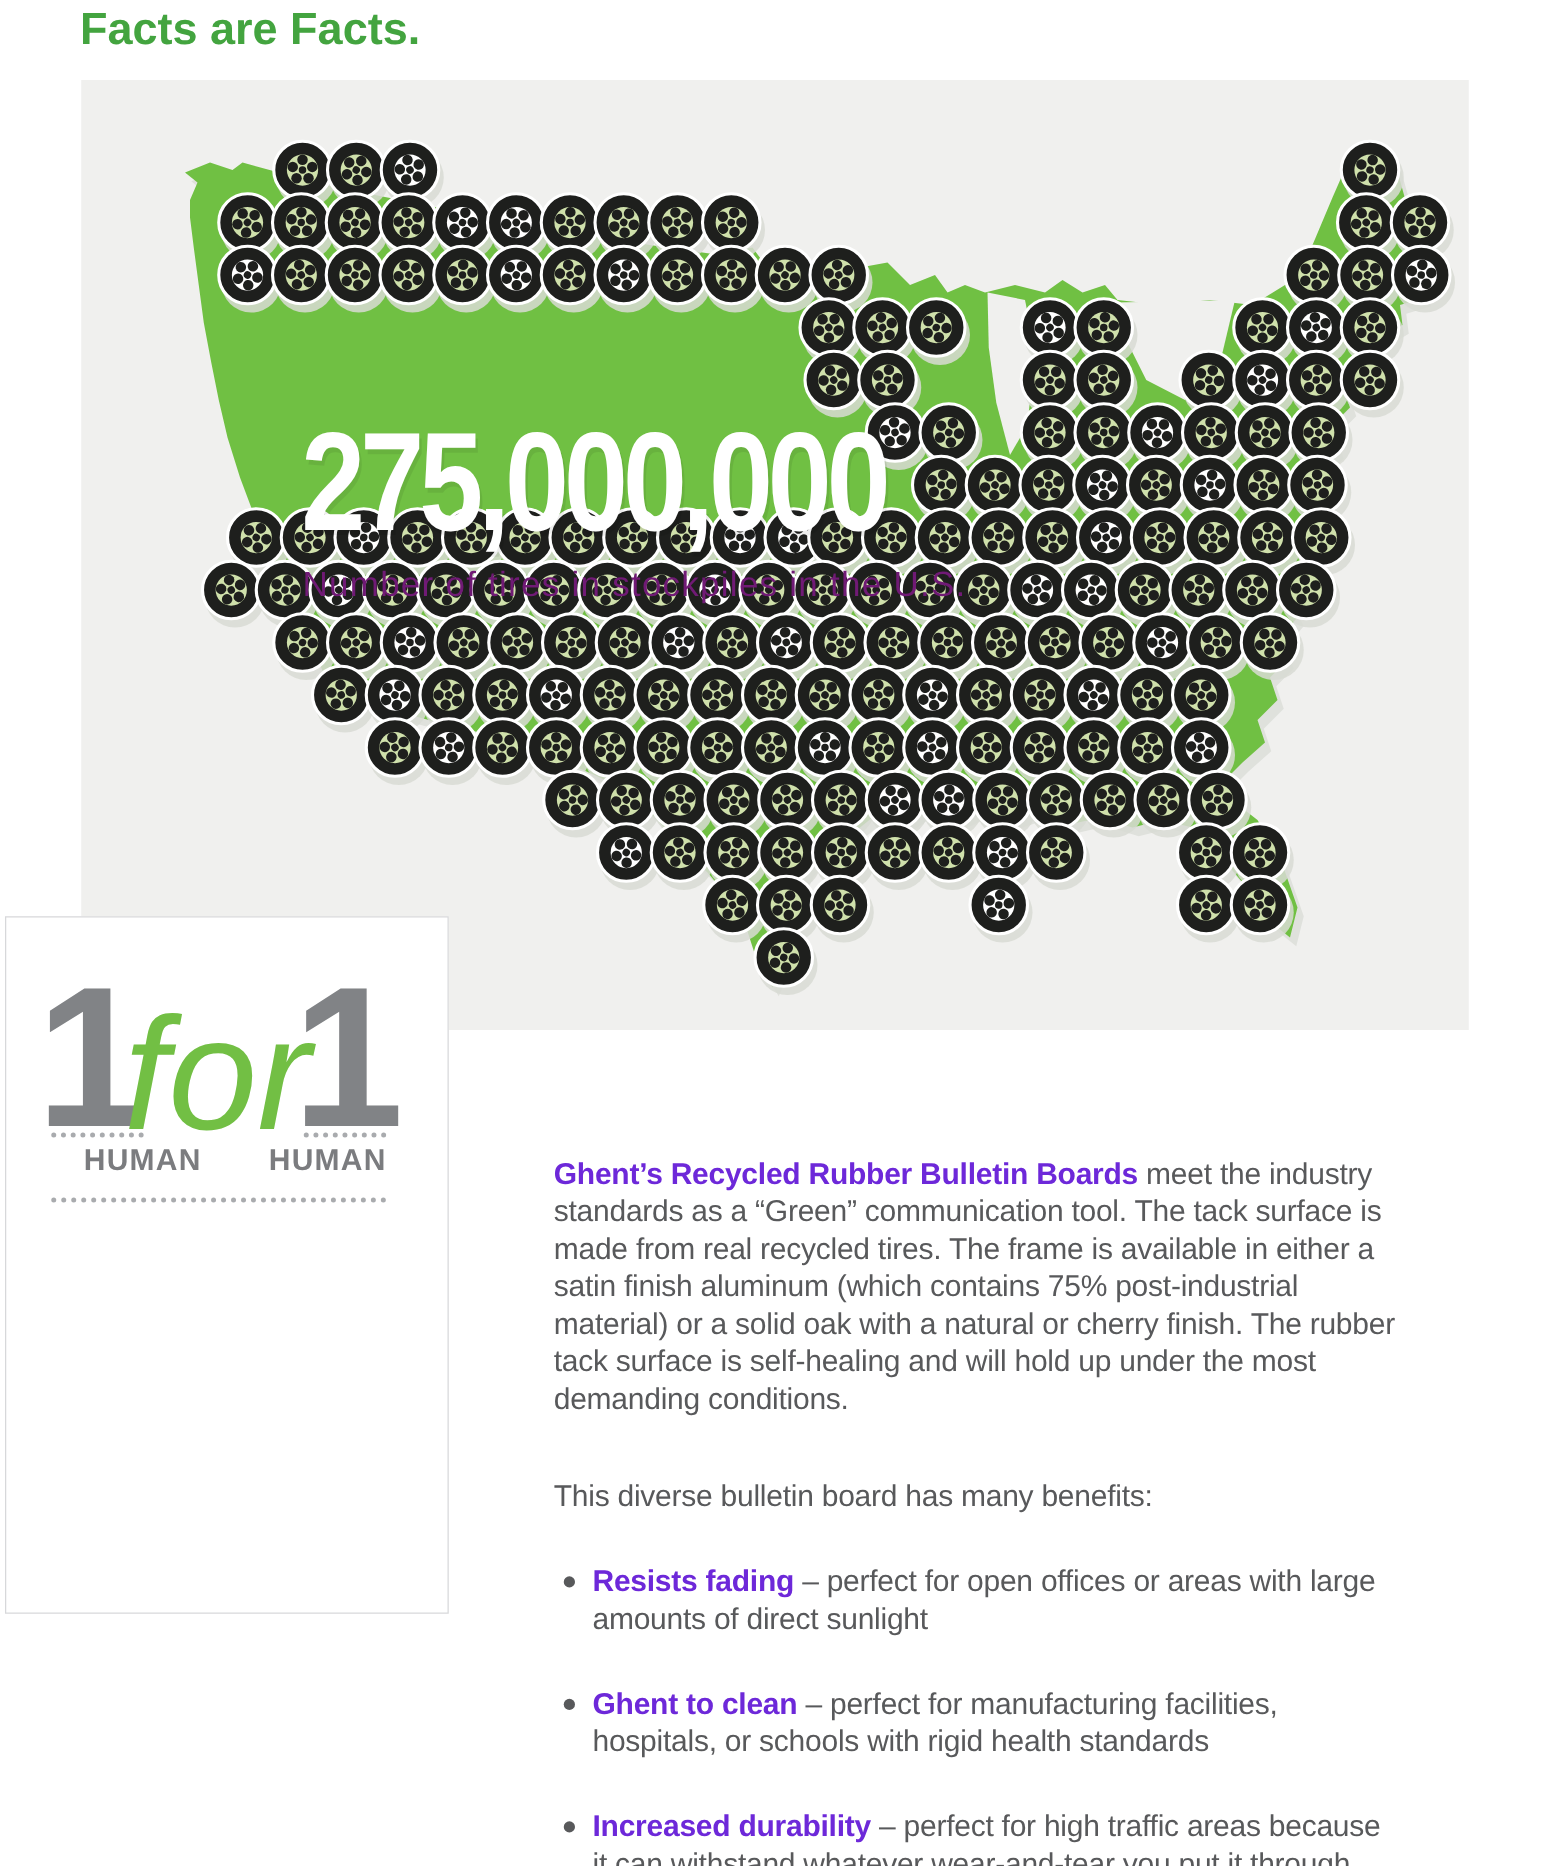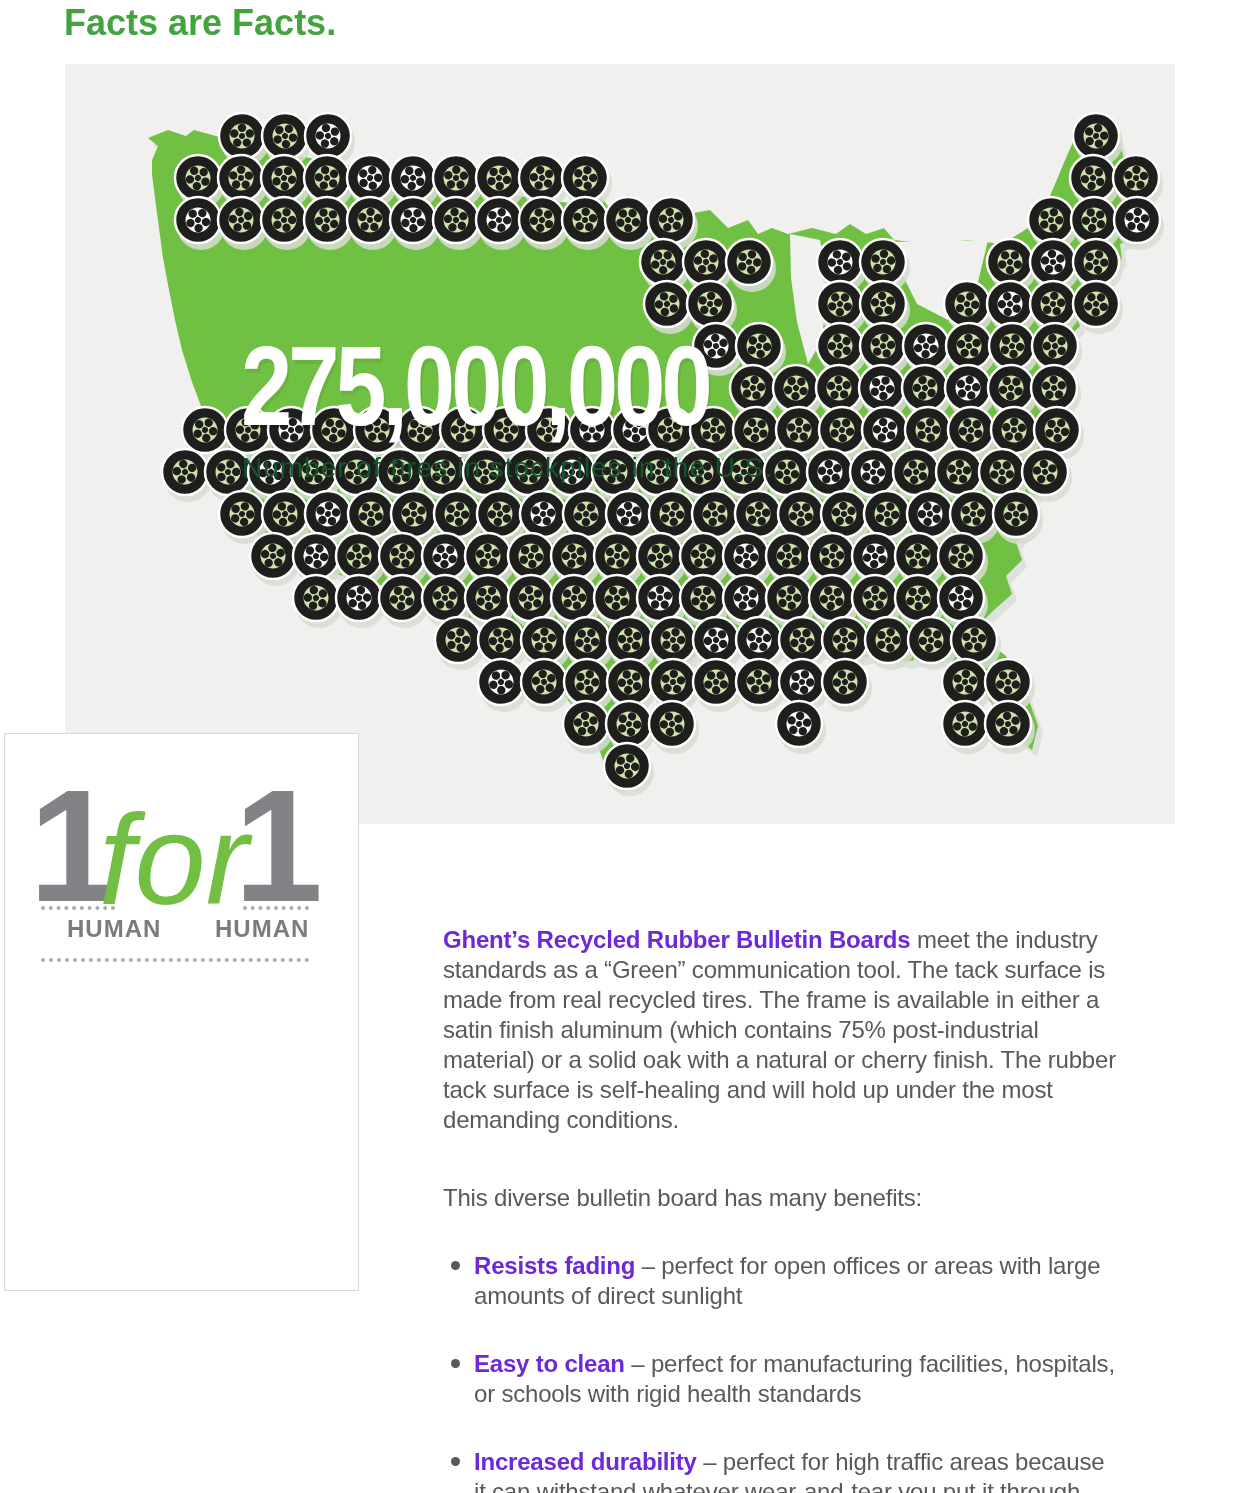--- a/index.html
+++ b/index.html
@@ -5,21 +5,21 @@
   html,body{margin:0;padding:0;background:#ffffff;}
   .page{position:relative;width:1239px;height:1493px;background:#ffffff;overflow:hidden;
         font-family:"Liberation Sans",sans-serif;padding-left:16px;}
   .page-title{position:absolute;left:64px;top:2px;font-size:36px;font-weight:bold;
               color:#43a43f;letter-spacing:0;}
   .map-panel{position:absolute;left:65px;top:64px;width:1110px;height:760px;background:#f0f0ee;}
   .map-svg{position:absolute;left:0;top:0;}
   .stat-number{position:absolute;left:176px;top:266px;font-size:92px;font-weight:bold;color:#ffffff;
                letter-spacing:-4px;transform:scaleY(1.22);transform-origin:top left;line-height:1;
                text-shadow:2px 3px 0 rgba(0,0,0,0.07);}
-  .stat-caption{position:absolute;left:177px;top:388px;font-size:28px;color:#14532d;letter-spacing:1px;}
+  .stat-caption{position:absolute;left:177px;top:388px;font-size:28px;color:#701a75;letter-spacing:1px;}
 
   .fact-card{position:absolute;left:4px;top:733px;width:353px;height:556px;background:#ffffff;
              border:1px solid #d7d8da;z-index:5;}
   .one{position:absolute;font-size:160px;font-weight:bold;color:#818386;line-height:1;}
   .one-left{left:24px;top:32px;}
   .one-right{left:229px;top:32px;}
   .for-word{position:absolute;left:94px;top:62px;font-size:128px;font-style:italic;font-weight:normal;
             color:#72bf44;line-height:1;font-family:Liberation Sans, sans-serif;}
   .dots{position:absolute;height:0;border-top:4px dotted #a9abae;}
   .dots-1l{left:36px;top:172px;width:74px;}
@@ -2525,21 +2525,21 @@
   <div class="article">
     <p class="lead"><strong>Ghent’s Recycled Rubber Bulletin Boards</strong><span> meet the industry standards as a “Green” communication tool. The tack surface is made from real recycled tires. The frame is available in either a satin finish aluminum (which contains 75% post-industrial material) or a solid oak with a natural or cherry finish. The rubber tack surface is self-healing and will hold up under the most demanding conditions.</span></p>
     <p class="benefits-intro">This diverse bulletin board has many benefits:</p>
     <ul class="bullet-list">
       <li class="bullet-item">
         <span class="bullet-dot"></span>
         <span class="bullet-text"><strong>Resists fading</strong><span> – perfect for open offices or areas with large amounts of direct sunlight</span></span>
       </li>
       <li class="bullet-item">
         <span class="bullet-dot"></span>
-        <span class="bullet-text"><strong>Easy to clean</strong><span> – perfect for manufacturing facilities, hospitals, or schools with rigid health standards</span></span>
+        <span class="bullet-text"><strong>Ghent to clean</strong><span> – perfect for manufacturing facilities, hospitals, or schools with rigid health standards</span></span>
       </li>
       <li class="bullet-item">
         <span class="bullet-dot"></span>
         <span class="bullet-text"><strong>Increased durability</strong><span> – perfect for high traffic areas because it can withstand whatever wear-and-tear you put it through (and carries a 10-year warranty from Ghent)</span></span>
       </li>
     </ul>
   </div>
 
 </div>
 

